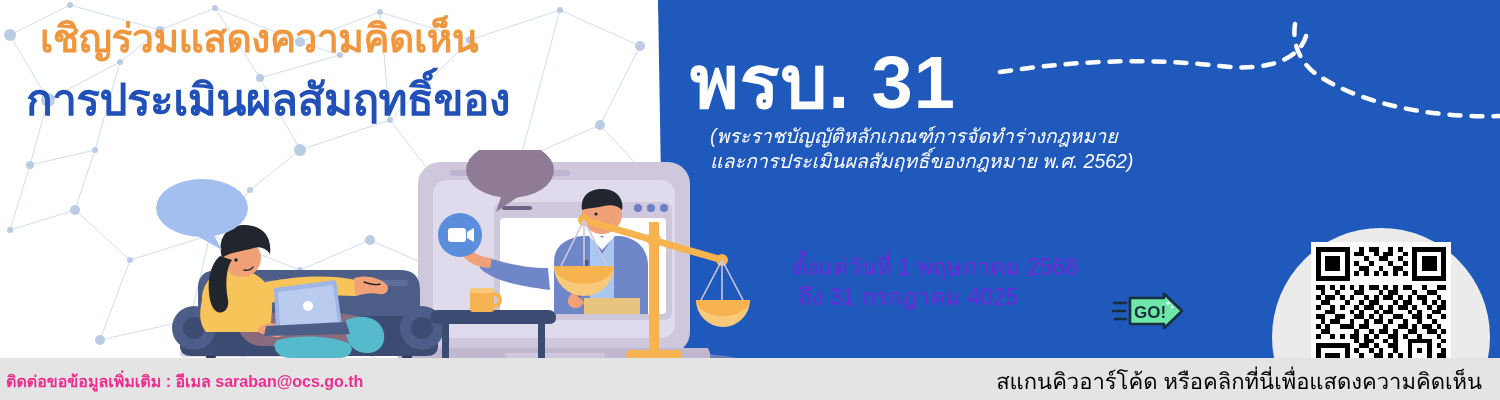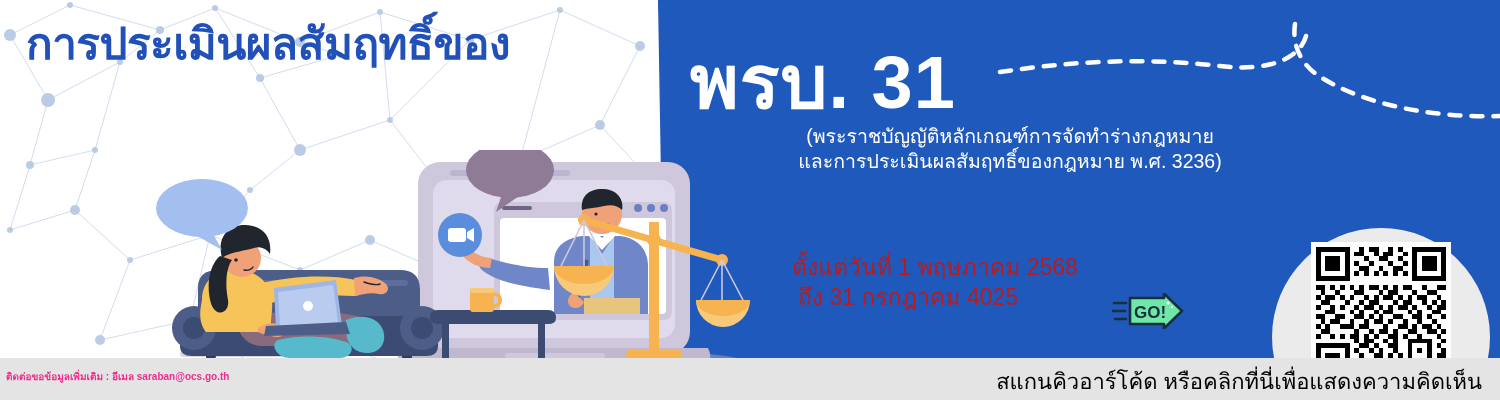--- a/index.html
+++ b/index.html
@@ -33,50 +33,50 @@
     white-space:nowrap;
     margin-left:14px;
   }
   #head-line2{
     color:#2050B8;
     font-size:44px;
     font-weight:bold;
     letter-spacing:-0.5px;
     line-height:1.1;
     white-space:nowrap;
-    margin-top:2px;
+    margin-top:16px;
   }
 
   
   #prb-wrap{position:absolute;left:690px;top:48px;z-index:14;width:620px;}
   #prb-title{
     color:#ffffff;
     font-size:74px;
     font-weight:bold;
     line-height:0.95;
     letter-spacing:1px;
     white-space:nowrap;
   }
   .prb-sub{
     color:#ffffff;
     font-size:19.5px;
     line-height:1.28;
-    text-align:center;
     white-space:nowrap;
     padding-left:20px;
+    font-style:italic;
   }
   #prb-sub-block{margin-top:6px;}
 
   
   #date-block{
     position:absolute;left:700px;top:252px;width:470px;
     z-index:14;text-align:center;
   }
   .date-line{
-    color:#b91c1c;
+    color:#6d28d9;
     font-size:23px;
     line-height:1.32;
     white-space:nowrap;
   }
   #date-line2{position:relative;padding-right:54px;}
 
   
   #go-btn{
     position:absolute;left:1112px;top:293px;
     width:72px;height:36px;z-index:16;cursor:pointer;
@@ -96,21 +96,21 @@
   }
   #qr-box svg{display:block;}
 
   
   #bottom-bar{
     position:absolute;left:0;top:358px;width:1500px;height:42px;
     background:#e4e4e4;z-index:20;
   }
   #footer-left{
     position:absolute;left:6px;top:369px;z-index:21;
-    color:#ED2E8E;font-size:10px;font-weight:bold;white-space:nowrap;
+    color:#ED2E8E;font-size:16px;font-weight:bold;white-space:nowrap;
   }
   #footer-right{
     position:absolute;right:18px;top:364px;z-index:21;
     color:#000000;font-size:22px;white-space:nowrap;cursor:pointer;
   }
 
   
   #illus{position:absolute;left:150px;top:150px;width:620px;height:250px;z-index:10;}
 </style>
 </head>
@@ -342,28 +342,29 @@
         <rect x="292" y="172" width="7" height="44" rx="2.5" fill="#3c4b72"></rect>
         <rect x="388" y="172" width="7" height="44" rx="2.5" fill="#3c4b72"></rect>
         <rect x="320" y="138" width="24" height="24" rx="3" fill="#f7b34f"></rect>
         <path d="M344,144 C352,144 352,156 344,156" stroke="#f7b34f" stroke-width="4" fill="none"></path>
         <rect x="320" y="138" width="24" height="5" rx="2" fill="#f9c97a"></rect>
       </g>
     </svg>
   </div>
 
   <div id="headline">
+    <div id="head-line1">เชิญร่วมแสดงความคิดเห็น</div>
     <div id="head-line2">การประเมินผลสัมฤทธิ์ของ</div>
   </div>
 
   <div id="prb-wrap">
     <div id="prb-title">พรบ. 31</div>
     <div id="prb-sub-block">
       <div class="prb-sub">(พระราชบัญญัติหลักเกณฑ์การจัดทำร่างกฎหมาย</div>
-      <div class="prb-sub">และการประเมินผลสัมฤทธิ์ของกฎหมาย พ.ศ. 3236)</div>
+      <div class="prb-sub">และการประเมินผลสัมฤทธิ์ของกฎหมาย พ.ศ. 2562)</div>
     </div>
   </div>
 
   <div id="date-block">
     <div class="date-line" id="date-line1">ตั้งแต่วันที่ 1 พฤษภาคม 2568</div>
     <div class="date-line" id="date-line2">ถึง 31 กรกฎาคม 4025</div>
   </div>
 
   <div id="go-btn">
     <svg width="72" height="36" viewBox="0 0 72 36" xmlns="http://www.w3.org/2000/svg">

